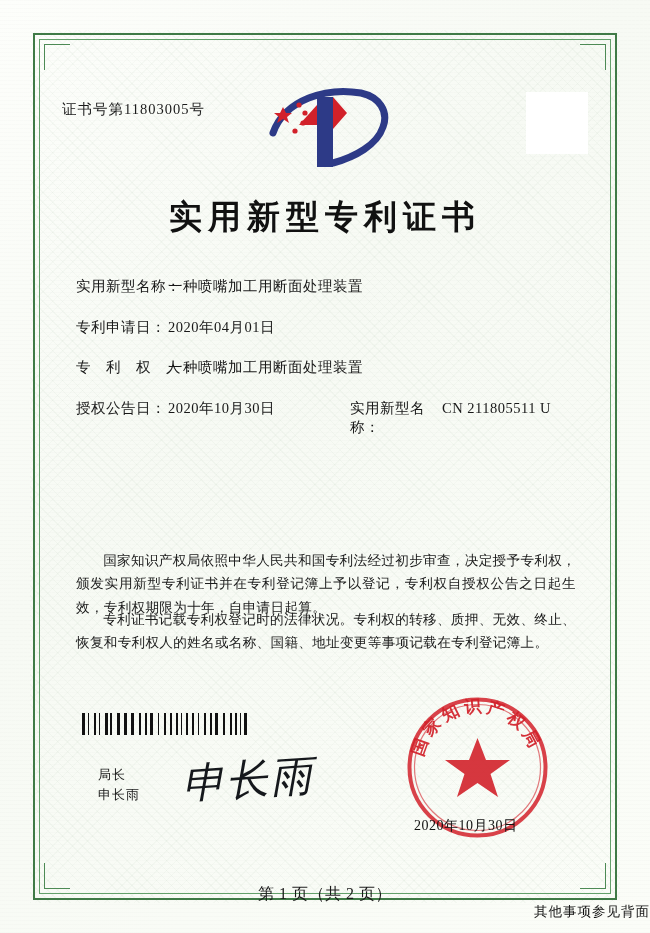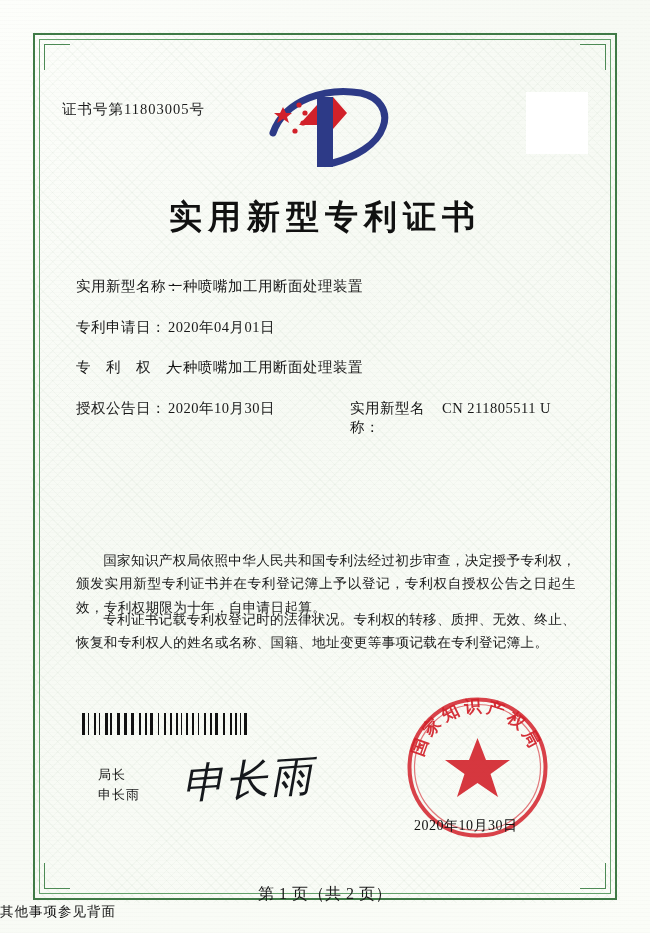--- a/index.html
+++ b/index.html
@@ -202,21 +202,21 @@
     text-align: center;
     font-size: 16px;
     color: #1a1a1a;
     letter-spacing: 0.5px;
     margin-top: 29px;
   }
   .footer-note {
     position: absolute;
     left: 0; right: 0;
     top: 903px;
-    text-align: left;
+    text-align: right;
     font-size: 13.5px;
     color: #111;
     letter-spacing: 1px;
   }
 </style>
 </head>
 <body>
 
 <div class="page">
   <div class="texture"></div>

